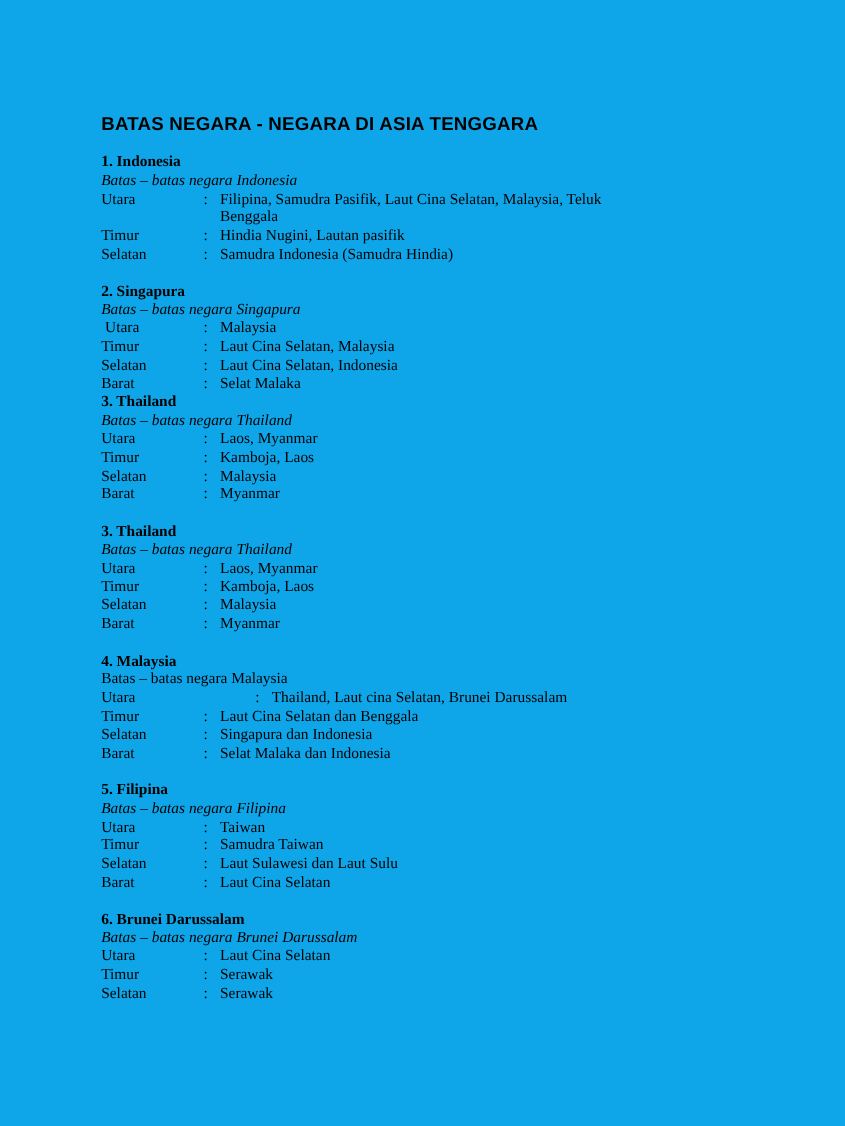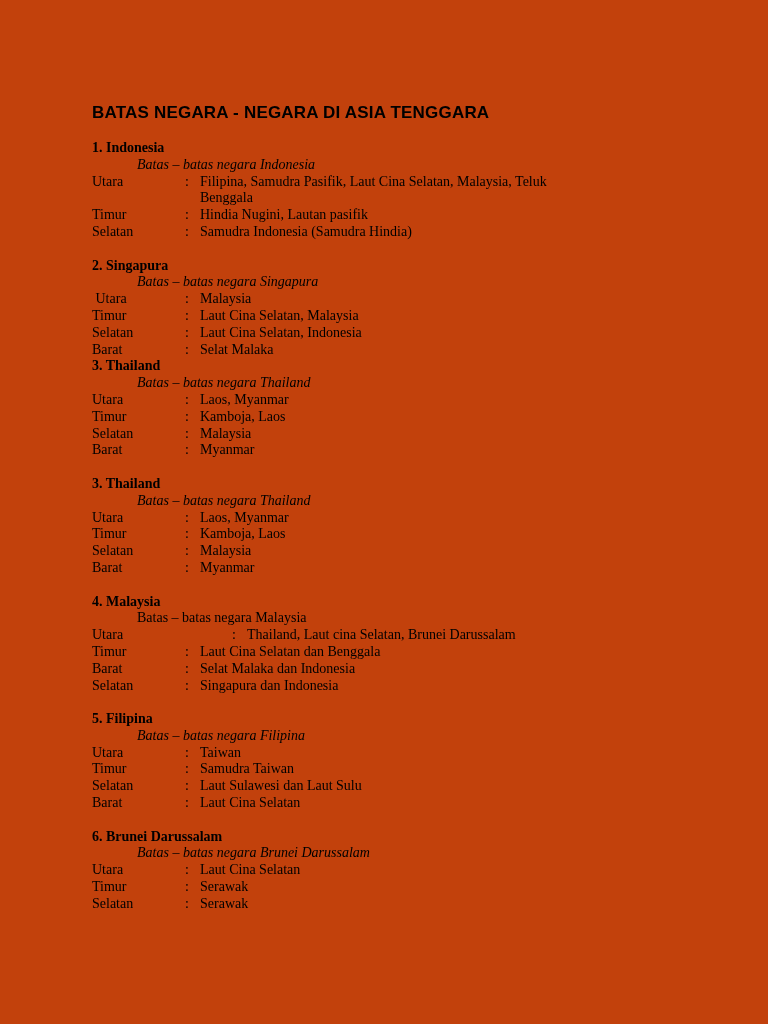--- a/index.html
+++ b/index.html
@@ -4,21 +4,21 @@
 <style>
   html, body {
     margin: 0;
     padding: 0;
     background: #ffffff;
   }
   .page {
     position: relative;
     width: 768px;
     height: 1024px;
-    background: #c2410c;
+    background: #0ea5e9;
     color: #000000;
     overflow: hidden;
   }
   .content {
     position: absolute;
     left: 92px;
     top: 103px;
     width: 620px;
     font-family: "Liberation Serif", serif;
     font-size: 14px;
@@ -28,21 +28,21 @@
     font-family: "Liberation Sans", sans-serif;
     font-weight: bold;
     font-size: 17px;
     line-height: 20px;
     letter-spacing: 0.2px;
     margin-bottom: 17px;
     white-space: nowrap;
   }
   .section { margin: 0; }
   .heading { font-weight: bold; }
-  .subtitle { font-style: italic; margin-left: 45px; }
+  .subtitle { font-style: italic; }
   .subtitle.upright { font-style: normal; }
   .row { white-space: nowrap; }
   .row .label {
     display: inline-block;
     width: 93px;
     white-space: pre;
     vertical-align: top;
   }
   .row.wide .label { width: 140px; }
   .row .colon {
@@ -97,22 +97,22 @@
           <div class="row"><span class="label">Timur</span><span class="colon">:</span><span class="value">Kamboja, Laos</span></div>
           <div class="row"><span class="label">Selatan</span><span class="colon">:</span><span class="value">Malaysia</span></div>
           <div class="row"><span class="label">Barat</span><span class="colon">:</span><span class="value">Myanmar</span></div>
         </section>
         <div class="spacer"></div>
         <section class="section">
           <div class="heading">4. Malaysia</div>
           <div class="subtitle upright">Batas – batas negara Malaysia</div>
           <div class="row wide"><span class="label">Utara</span><span class="colon">:</span><span class="value">Thailand, Laut cina Selatan, Brunei Darussalam</span></div>
           <div class="row"><span class="label">Timur</span><span class="colon">:</span><span class="value">Laut Cina Selatan dan Benggala</span></div>
+          <div class="row"><span class="label">Selatan</span><span class="colon">:</span><span class="value">Singapura dan Indonesia</span></div>
           <div class="row"><span class="label">Barat</span><span class="colon">:</span><span class="value">Selat Malaka dan Indonesia</span></div>
-          <div class="row"><span class="label">Selatan</span><span class="colon">:</span><span class="value">Singapura dan Indonesia</span></div>
         </section>
         <div class="spacer"></div>
         <section class="section">
           <div class="heading">5. Filipina</div>
           <div class="subtitle">Batas – batas negara Filipina</div>
           <div class="row"><span class="label">Utara</span><span class="colon">:</span><span class="value">Taiwan</span></div>
           <div class="row"><span class="label">Timur</span><span class="colon">:</span><span class="value">Samudra Taiwan</span></div>
           <div class="row"><span class="label">Selatan</span><span class="colon">:</span><span class="value">Laut Sulawesi dan Laut Sulu</span></div>
           <div class="row"><span class="label">Barat</span><span class="colon">:</span><span class="value">Laut Cina Selatan</span></div>
         </section>

